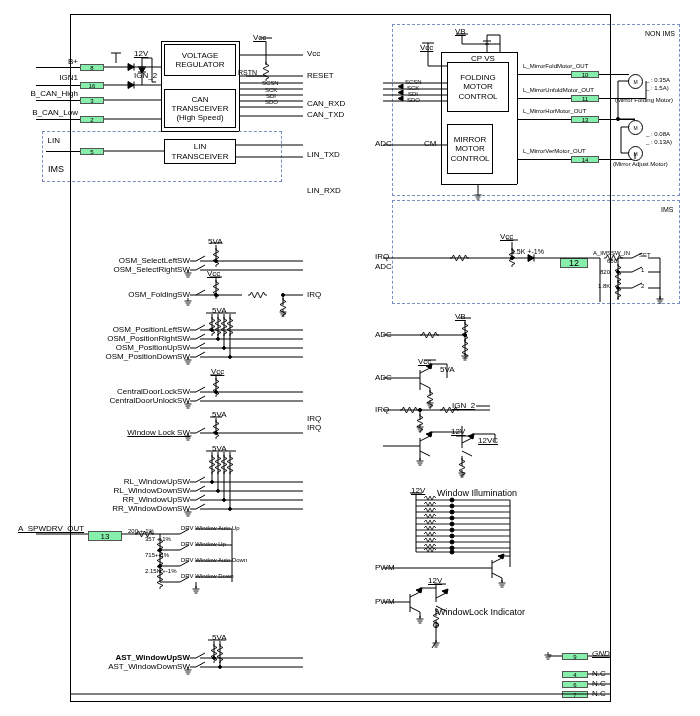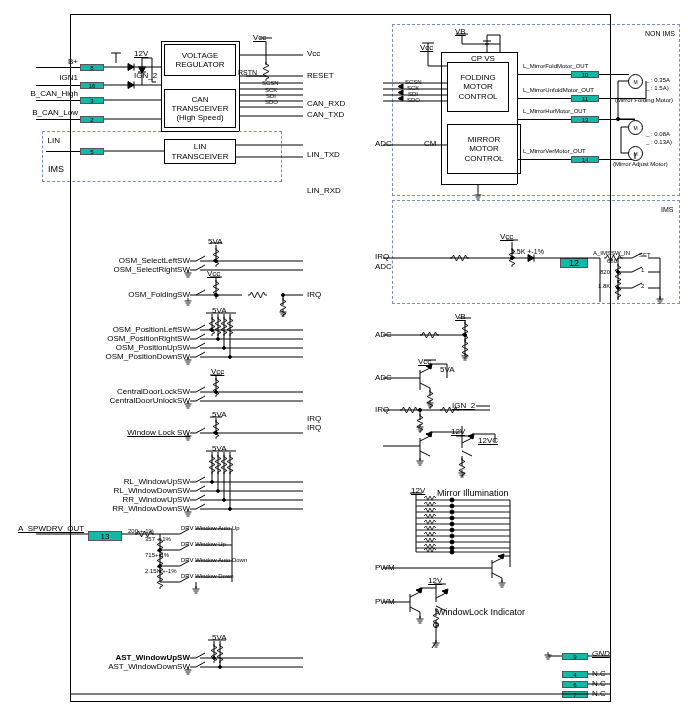--- a/index.html
+++ b/index.html
@@ -11,21 +11,21 @@
   .lbl.s9{font-size:9px;}
   .lbl.r{text-align:right;}
   .und{text-decoration:underline;}
   .wire{position:absolute;background:#000;}
   .wh{height:1px;}
   .wv{width:1px;}
   .blk{position:absolute;border:1px solid #000;background:#fff;box-sizing:border-box;
        display:flex;align-items:center;justify-content:center;text-align:center;
        font-size:8px;line-height:1.15;color:#000;}
   .dash{position:absolute;border:1px dashed #7a8fbf;box-sizing:border-box;background:transparent;}
-  .pin{position:absolute;border:1px solid #555;background:#14b8a6;box-sizing:border-box;
+  .pin{position:absolute;border:1px solid #555;background:#86efac;box-sizing:border-box;
        font-size:6px;display:flex;align-items:center;justify-content:center;color:#000;}
   svg.ov{position:absolute;left:0;top:0;width:700px;height:716px;pointer-events:none;}
   .motor{position:absolute;width:13px;height:13px;border-radius:50%;border:1.5px solid #000;
          background:#fff;display:flex;align-items:center;justify-content:center;font-size:5px;}
 </style>
 </head>
 <body>
 
 <div id="root">
 
@@ -74,21 +74,21 @@
   </div>
 
   <div class="wire" style="left:161px;top:41px;width:78px;height:1px;"></div>
   <div class="wire" style="left:161px;top:41px;width:1px;height:90px;"></div>
   <div class="wire" style="left:161px;top:131px;width:78px;height:1px;"></div>
   <div class="wire" style="left:239px;top:41px;width:1px;height:90px;"></div>
 
   <div class="blk" style="left:447px;top:62px;width:62px;height:50px;">
     <span>FOLDING<br>MOTOR<br>CONTROL</span>
   </div>
-  <div class="blk" style="left:447px;top:124px;width:74px;height:50px;">
+  <div class="blk" style="left:447px;top:124px;width:46px;height:50px;">
     <span>MIRROR<br>MOTOR<br>CONTROL</span>
   </div>
   <div class="wire" style="left:441px;top:52px;width:76px;height:1px;"></div>
   <div class="wire" style="left:441px;top:52px;width:1px;height:132px;"></div>
   <div class="wire" style="left:441px;top:184px;width:76px;height:1px;"></div>
   <div class="wire" style="left:517px;top:52px;width:1px;height:132px;"></div>
 
   <div class="lbl r" style="left:18px;top:58px;width:60px;">B+</div>
   <div class="pin" style="left:80px;top:64px;width:24px;height:7px;">8</div>
   <div class="wire wh" style="left:36px;top:67px;width:44px;"></div>
@@ -181,21 +181,21 @@
   <div class="lbl s6" style="left:641px;top:283px;">2</div>
 
   <div class="lbl und" style="left:455px;top:313px;">VB</div>
   <div class="lbl und" style="left:418px;top:358px;">Vcc</div>
   <div class="lbl" style="left:440px;top:366px;">5VA</div>
   <div class="lbl und" style="left:452px;top:402px;">IGN_2</div>
   <div class="lbl und" style="left:451px;top:428px;">12V</div>
   <div class="lbl und" style="left:478px;top:437px;">12VC</div>
 
   <div class="lbl und" style="left:411px;top:487px;">12V</div>
-  <div class="lbl s9" style="left:437px;top:489px;">Mirror Illumination</div>
+  <div class="lbl s9" style="left:437px;top:489px;">Window Illumination</div>
 
   <div class="lbl und" style="left:428px;top:577px;">12V</div>
   <div class="lbl s9" style="left:437px;top:608px;">WindowLock Indicator</div>
 
   <div class="lbl r" style="left:80px;top:257px;width:110px;">OSM_SelectLeftSW</div>
   <div class="lbl r" style="left:80px;top:266px;width:110px;">OSM_SelectRightSW</div>
   <div class="lbl" style="left:208px;top:238px;">5VA</div>
 
   <div class="lbl r" style="left:80px;top:291px;width:110px;">OSM_FoldingSW</div>
   <div class="lbl und" style="left:207px;top:270px;">Vcc</div>

